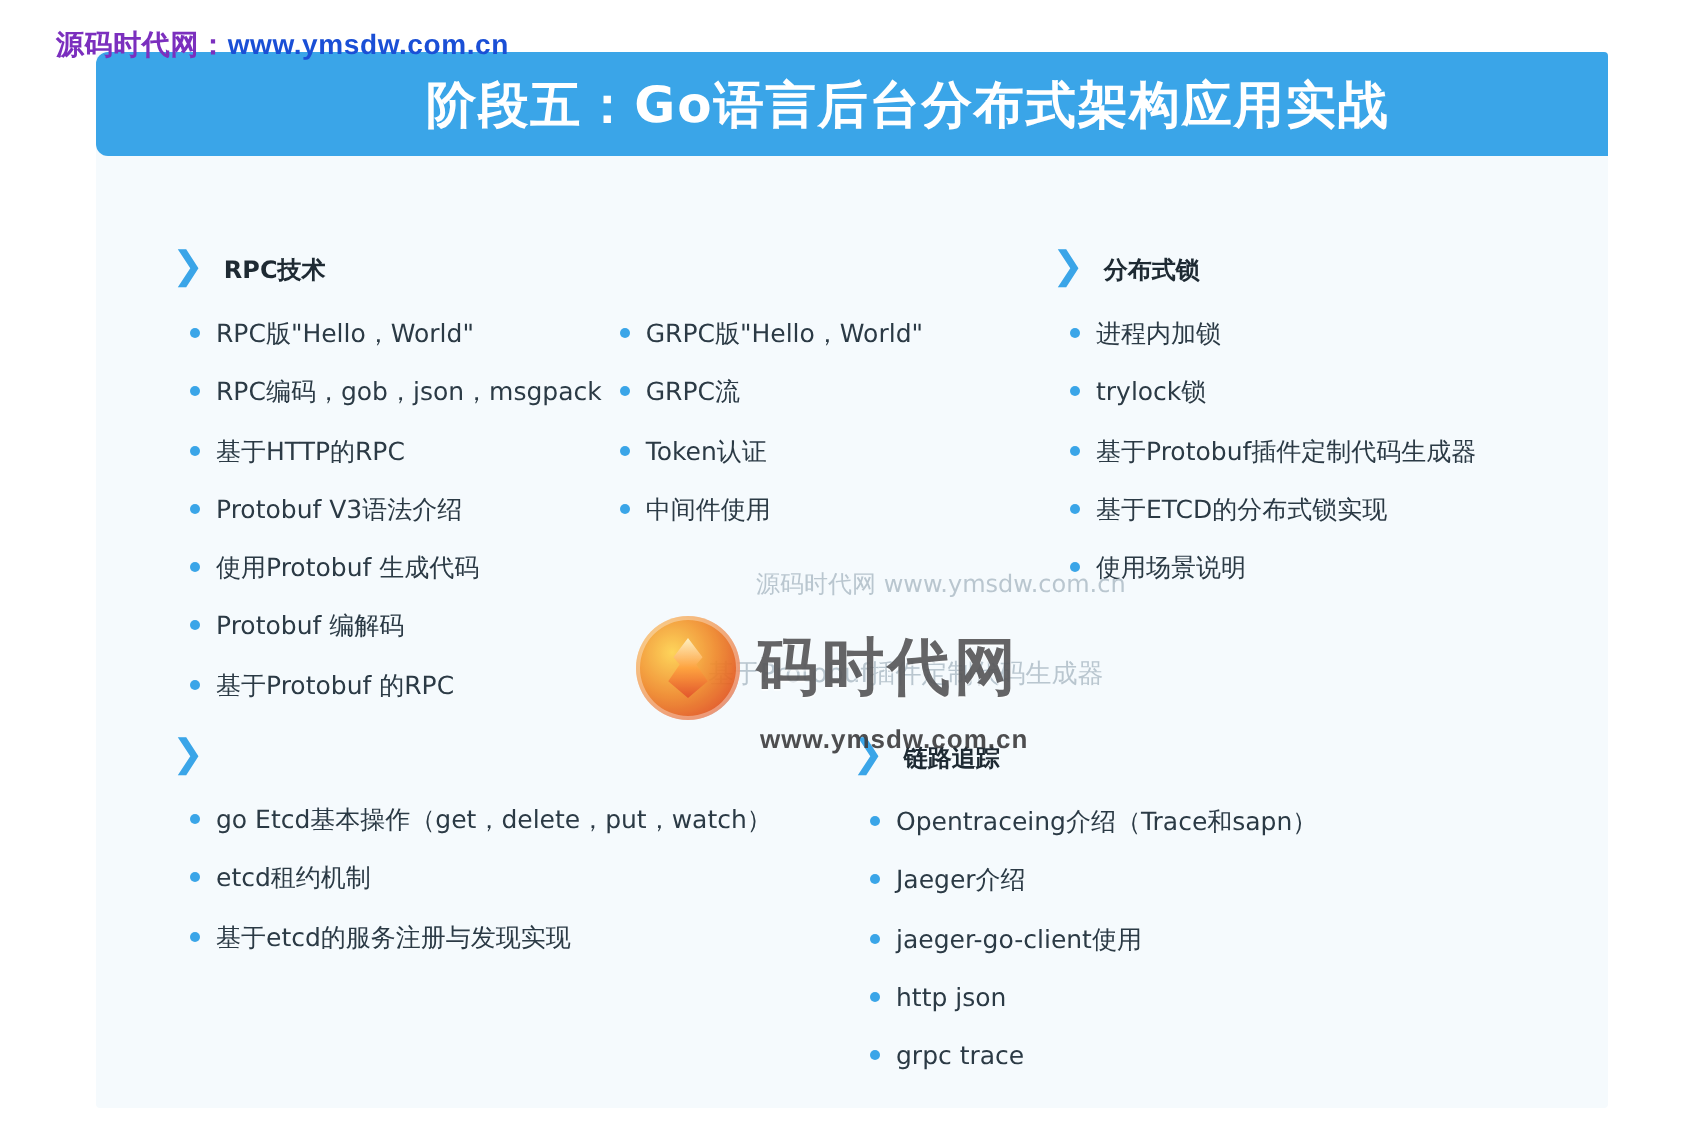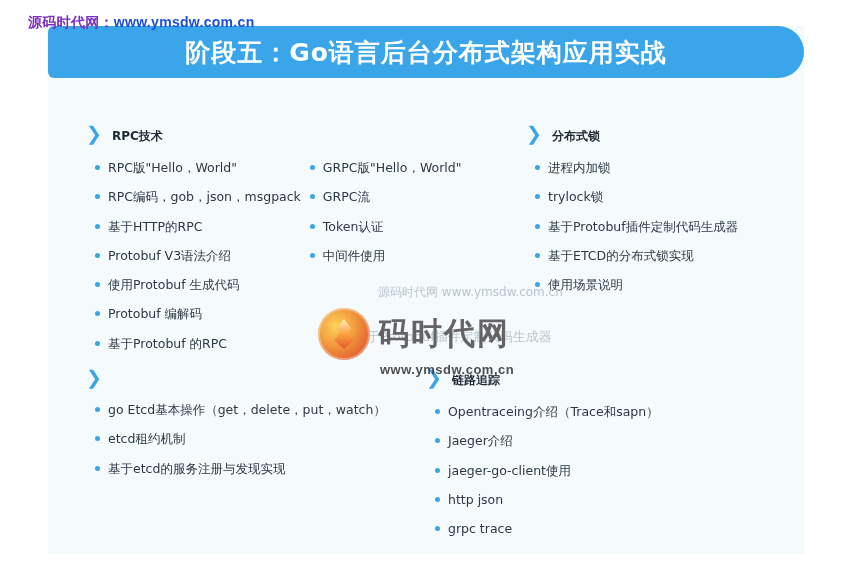--- a/index.html
+++ b/index.html
@@ -42,20 +42,21 @@
     position: absolute;
     left: 0px;
     top: 0px;
     width: 756px;
     height: 52px;
     background: #3aa5e8;
     border-radius: 6px 26px 26px 6px;
     display: flex;
     align-items: center;
     justify-content: center;
+    padding-left: 28px;
   }
   .title-bar .title-text {
     color: #ffffff;
     font-size: 25px;
     font-weight: bold;
     letter-spacing: 1px;
     font-family: "DejaVu Sans", "Liberation Sans", sans-serif;
   }
   .content {
     position: absolute;

